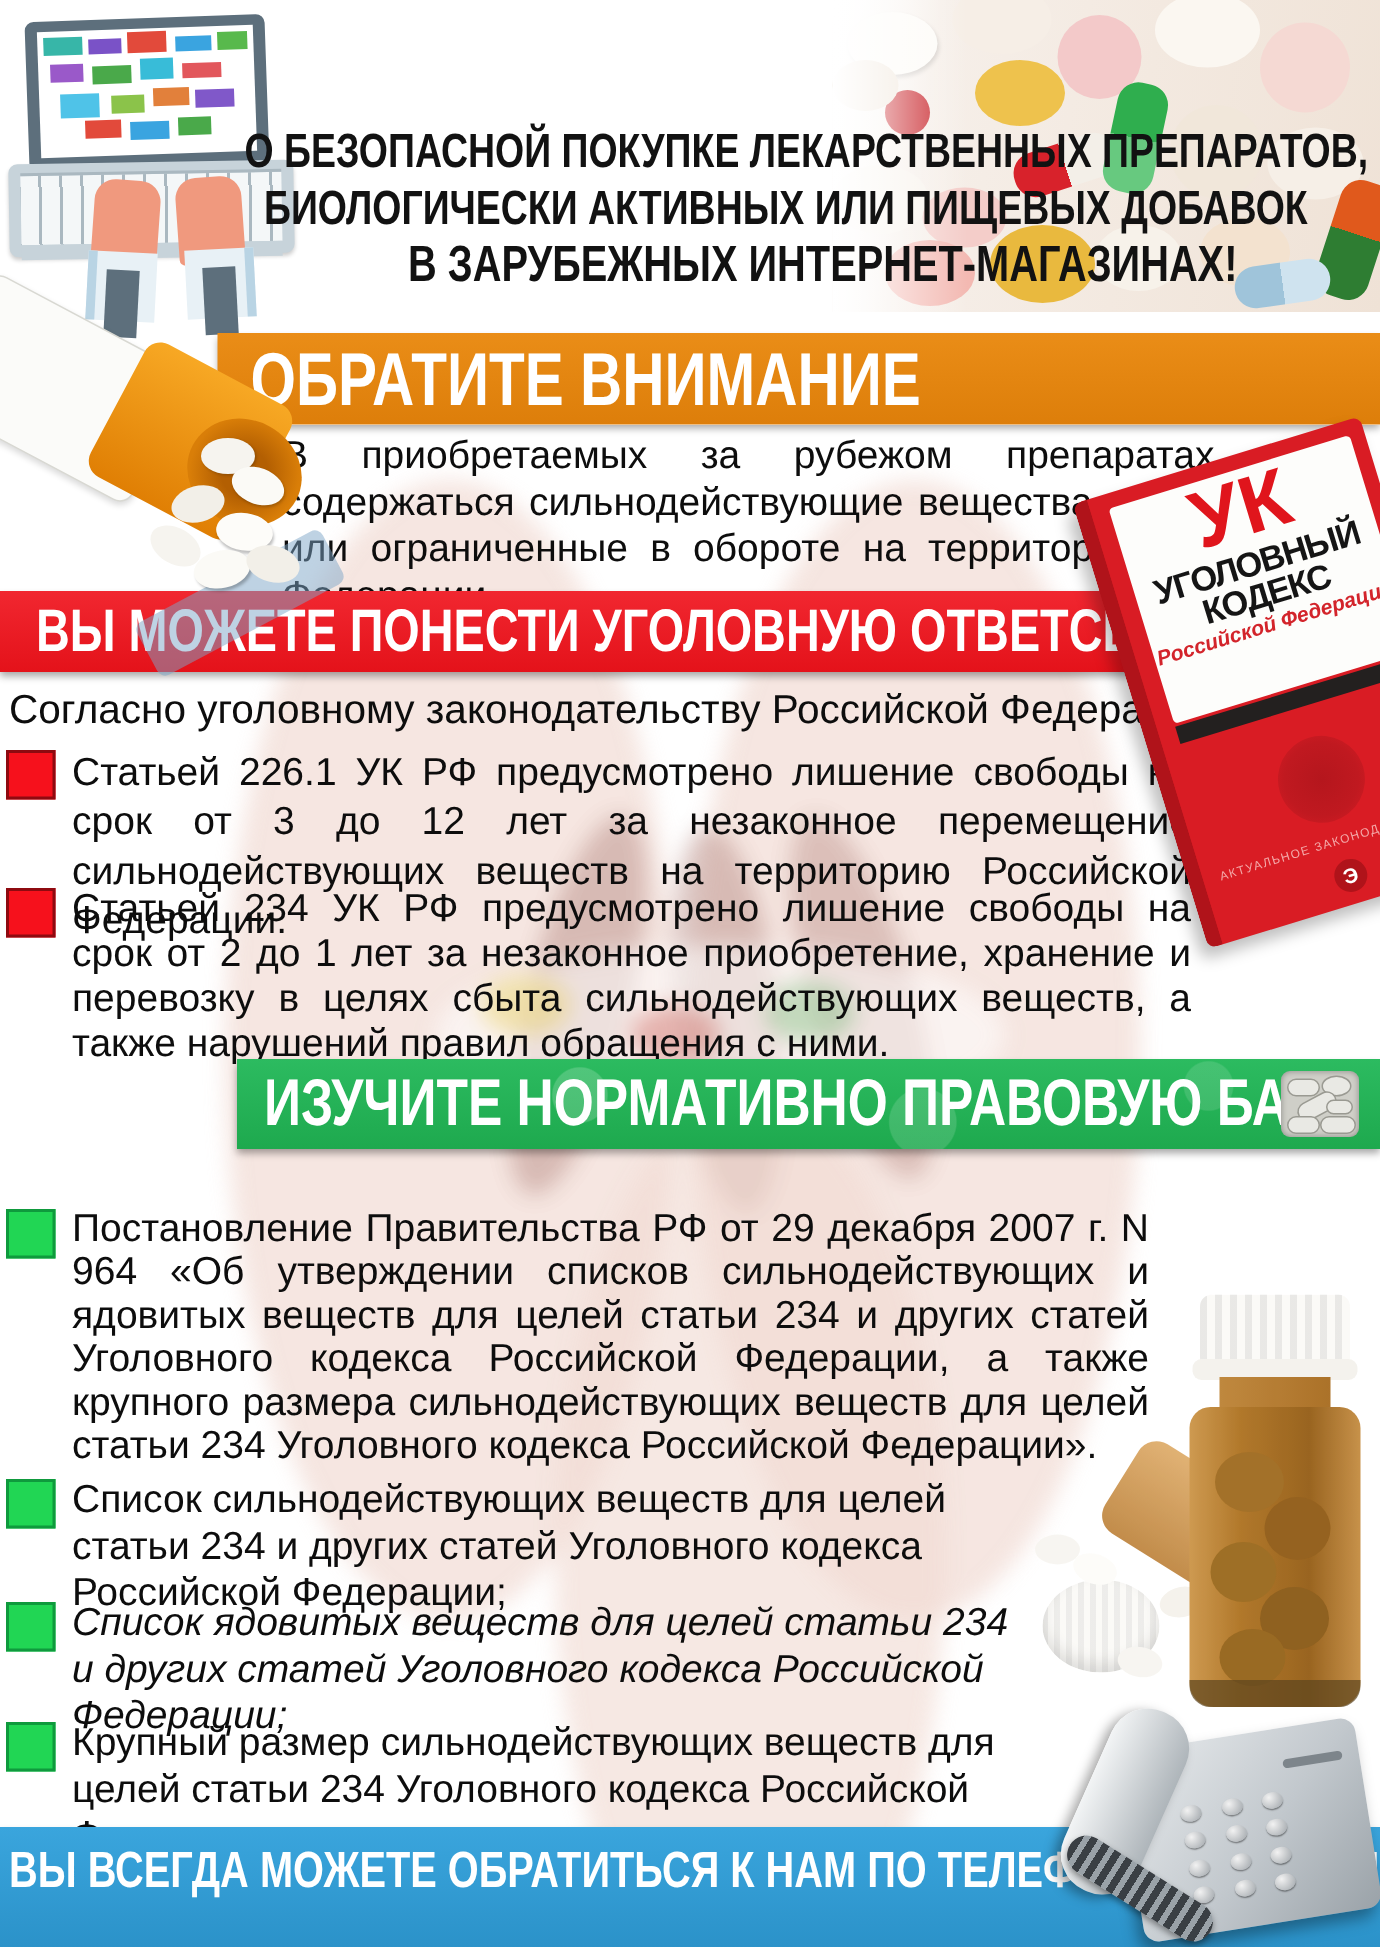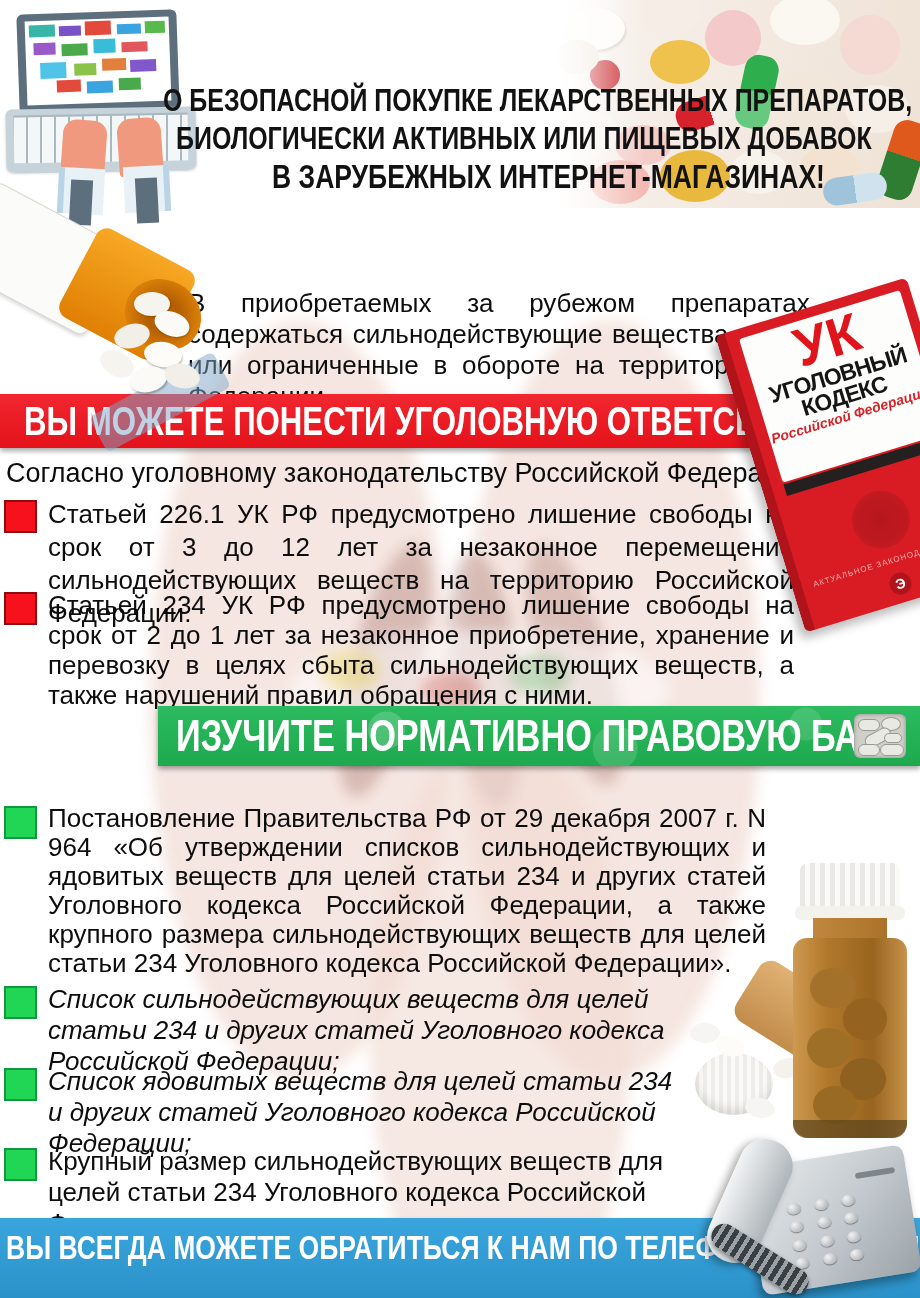--- a/index.html
+++ b/index.html
@@ -134,20 +134,23 @@
   <div class="abs" style="left:163px;top:82px;z-index:2;">
     <span class="cz" style="font-size:32px;color:#121212;">О БЕЗОПАСНОЙ ПОКУПКЕ ЛЕКАРСТВЕННЫХ ПРЕПАРАТОВ,</span>
   </div>
   <div class="abs" style="left:176px;top:120px;z-index:2;">
     <span class="cz" style="font-size:32px;color:#121212;">БИОЛОГИЧЕСКИ АКТИВНЫХ ИЛИ ПИЩЕВЫХ ДОБАВОК</span>
   </div>
   <div class="abs" style="left:272px;top:157px;z-index:2;">
     <span class="cz" style="font-size:34px;color:#121212;">В ЗАРУБЕЖНЫХ ИНТЕРНЕТ-МАГАЗИНАХ!</span>
   </div>
 
+  <div class="banner" style="left:145px;top:222px;right:0;height:61px;background:linear-gradient(180deg,#ea8d17,#dd7e0a);">
+    <span class="cz txt" style="font-size:50px;margin-left:22px;">ОБРАТИТЕ ВНИМАНИЕ</span>
+  </div>
 
   <div class="abs" style="left:-6px;top:192px;width:210px;height:205px;z-index:4;">
     <div class="abs" style="left:96px;top:190px;width:140px;height:40px;background:#7ea6c8;opacity:.5;transform:rotate(-28deg);border-radius:6px;"></div>
     <div class="abs" style="left:-30px;top:18px;width:150px;height:96px;background:#fbfbf9;border:1px solid #d8d8d2;border-radius:10px;transform:rotate(28deg);box-shadow:1px 2px 4px rgba(0,0,0,.15);"></div>
     <div class="abs" style="left:78px;top:52px;width:110px;height:100px;background:linear-gradient(180deg,#f7a824,#e07f04);border-radius:12px;transform:rotate(28deg);"></div>
     <div class="abs" style="left:130px;top:88px;width:78px;height:70px;background:radial-gradient(circle,#b35f02 30%,#d97e08 70%);border-radius:50%;transform:rotate(28deg);"></div>
     <div class="pill" style="left:140px;top:100px;width:36px;height:24px;background:#f6f4ef;box-shadow:1px 1px 2px rgba(0,0,0,.2);"></div>
     <div class="pill" style="left:160px;top:120px;width:36px;height:24px;background:#fbfaf6;transform:rotate(20deg);box-shadow:1px 1px 2px rgba(0,0,0,.2);"></div>
     <div class="pill" style="left:120px;top:132px;width:36px;height:24px;background:#f2efe8;transform:rotate(-15deg);"></div>
     <div class="pill" style="left:150px;top:150px;width:38px;height:25px;background:#fdfcf9;transform:rotate(8deg);box-shadow:1px 2px 2px rgba(0,0,0,.25);"></div>
@@ -197,21 +200,21 @@
       <div class="gpill" style="left:30px;top:19px;width:16px;height:8px;"></div>
       <div class="gpill" style="left:4px;top:30px;width:20px;height:10px;"></div>
       <div class="gpill" style="left:26px;top:30px;width:22px;height:10px;"></div>
     </div>
   </div>
 
   <div class="bullet" style="left:4px;top:786px;width:762px;margin-top:18px;">
     <span class="sq green"></span>
     <span class="btxt" style="line-height:29px;">Постановление Правительства РФ от 29 декабря 2007 г. N 964 «Об утверждении списков  сильнодействующих и ядовитых веществ  для целей  статьи 234  и других  статей Уголовного кодекса Российской  Федерации, а также крупного размера сильнодействующих веществ для целей статьи 234 Уголовного кодекса Российской Федерации».</span>
   </div>
-  <div class="bullet" style="left:4px;top:984px;width:700px;font-style:italic;">
+  <div class="bullet" style="left:4px;top:984px;width:700px;">
     <span class="sq green"></span>
     <span class="btxt" style="line-height:31px;text-align:left;">Список сильнодействующих веществ для целей статьи 234 и других статей Уголовного кодекса Российской Федерации;</span>
   </div>
   <div class="bullet" style="left:4px;top:1066px;width:680px;">
     <span class="sq green"></span>
     <span class="btxt" style="line-height:31px;text-align:left;font-style:italic;">Список ядовитых веществ для целей статьи 234 и других статей Уголовного кодекса Российской Федерации;</span>
   </div>
   <div class="bullet" style="left:4px;top:1146px;width:680px;">
     <span class="sq green"></span>
     <span class="btxt" style="line-height:31px;text-align:left;">Крупный размер сильнодействующих веществ для целей статьи 234 Уголовного кодекса Российской Федерации.</span>

